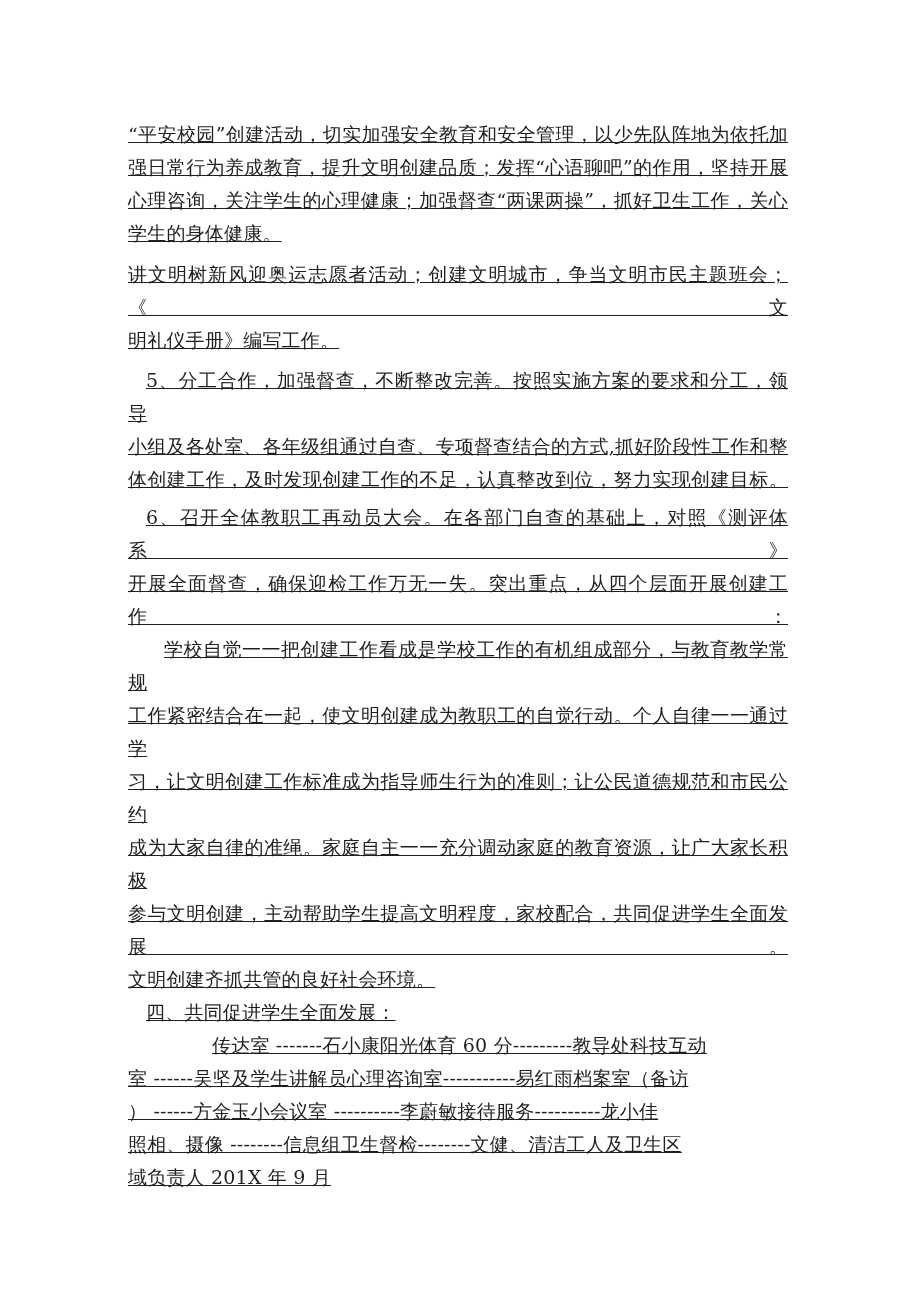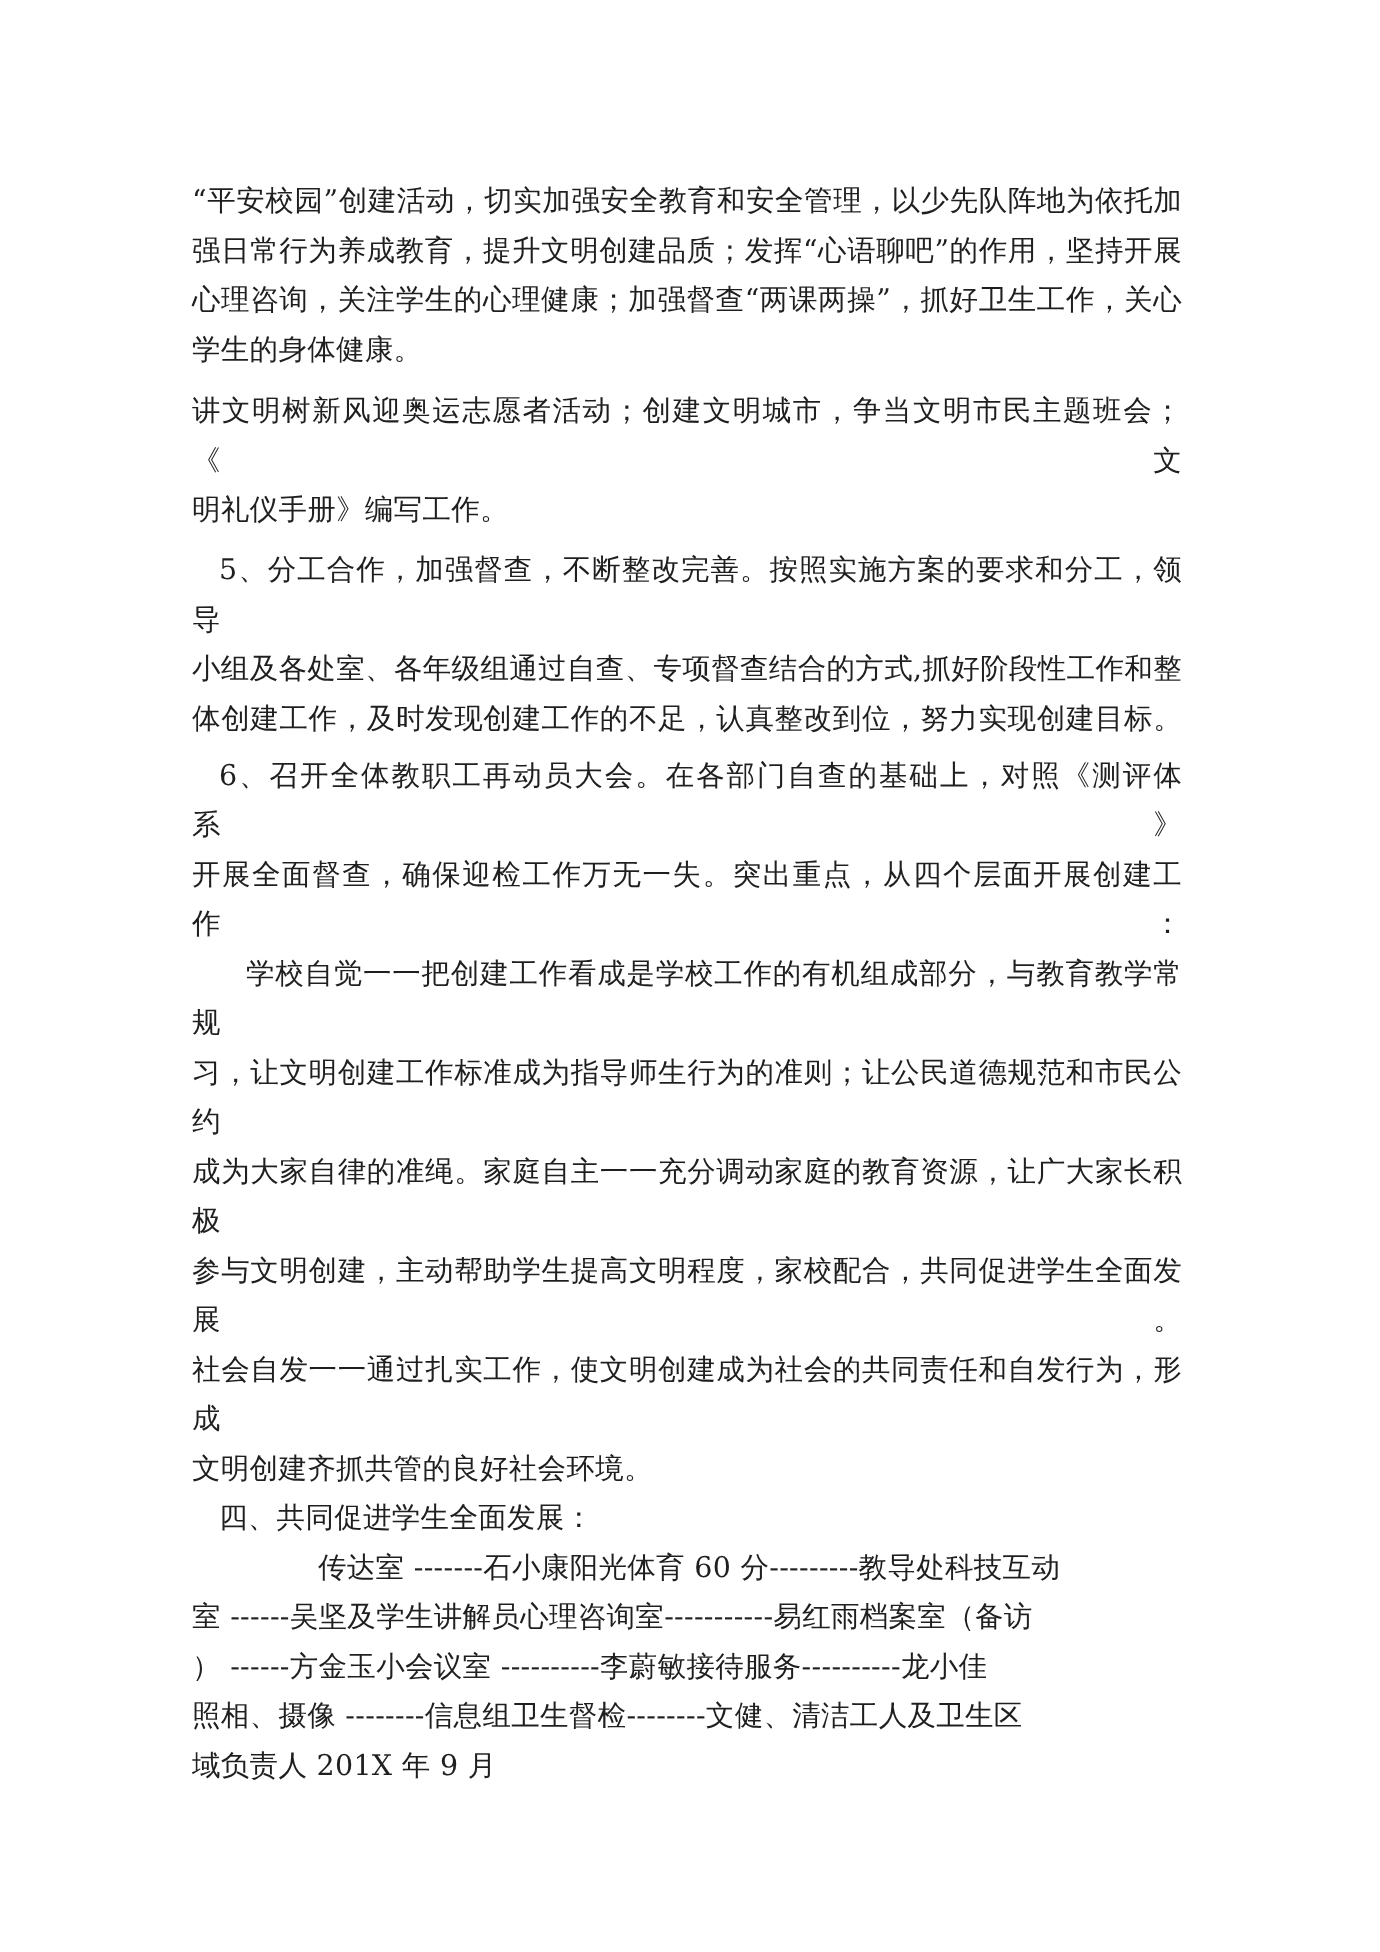--- a/index.html
+++ b/index.html
@@ -20,21 +20,21 @@
     width:660px;
     color:#1f1f1f;
     font-size:19px;
     line-height:33px;
     letter-spacing:0.2px;
   }
   p{margin:0;}
   .mt8{margin-top:8px;}
   .mt7{margin-top:7px;}
   .mt5{margin-top:5px;}
-  .line{white-space:nowrap;}
+  .line{white-space:nowrap;text-decoration:underline;}
   .j{
     white-space:normal;
     text-align:justify;
     text-align-last:justify;
     text-justify:inter-character;
   }
   .i18{text-indent:18px;}
   .i36{text-indent:36px;}
   
   .hang{margin-left:-37px;width:697px;}
@@ -70,24 +70,24 @@
 
     <p class="mt5">
       </p>
       <div class="line j i18">6、召开全体教职工再动员大会。在各部门自查的基础上，对照《测评体系》</div>
       <div class="line j">开展全面督查，确保迎检工作万无一失。突出重点，从四个层面开展创建工作：</div>
     <p></p>
 
     <p>
       </p>
       <div class="line j i36">学校自觉一一把创建工作看成是学校工作的有机组成部分，与教育教学常规</div>
+      <div class="line j">工作紧密结合在一起，使文明创建成为教职工的自觉行动。个人自律一一通过学</div>
       <div class="line j">习，让文明创建工作标准成为指导师生行为的准则；让公民道德规范和市民公约</div>
       <div class="line j">成为大家自律的准绳。家庭自主一一充分调动家庭的教育资源，让广大家长积极</div>
       <div class="line j">参与文明创建，主动帮助学生提高文明程度，家校配合，共同促进学生全面发展。</div>
-      <div class="line j">社会自发一一通过扎实工作，使文明创建成为社会的共同责任和自发行为，形成</div>
       <div class="line">文明创建齐抓共管的良好社会环境。</div>
     <p></p>
 
     <p>
       </p>
       <div class="line i18">四、共同促进学生全面发展：</div>
     <p></p>
 
     <p class="hang">
       </p>

